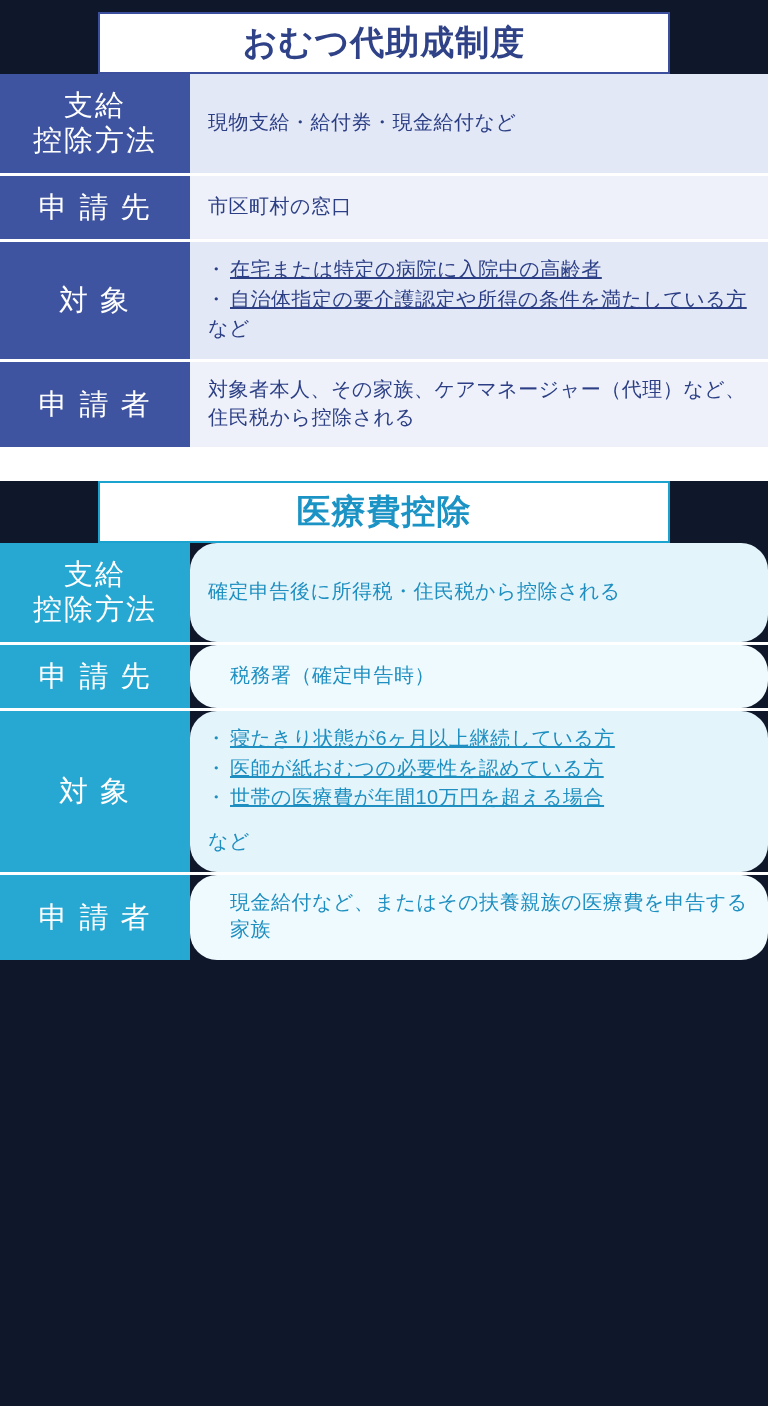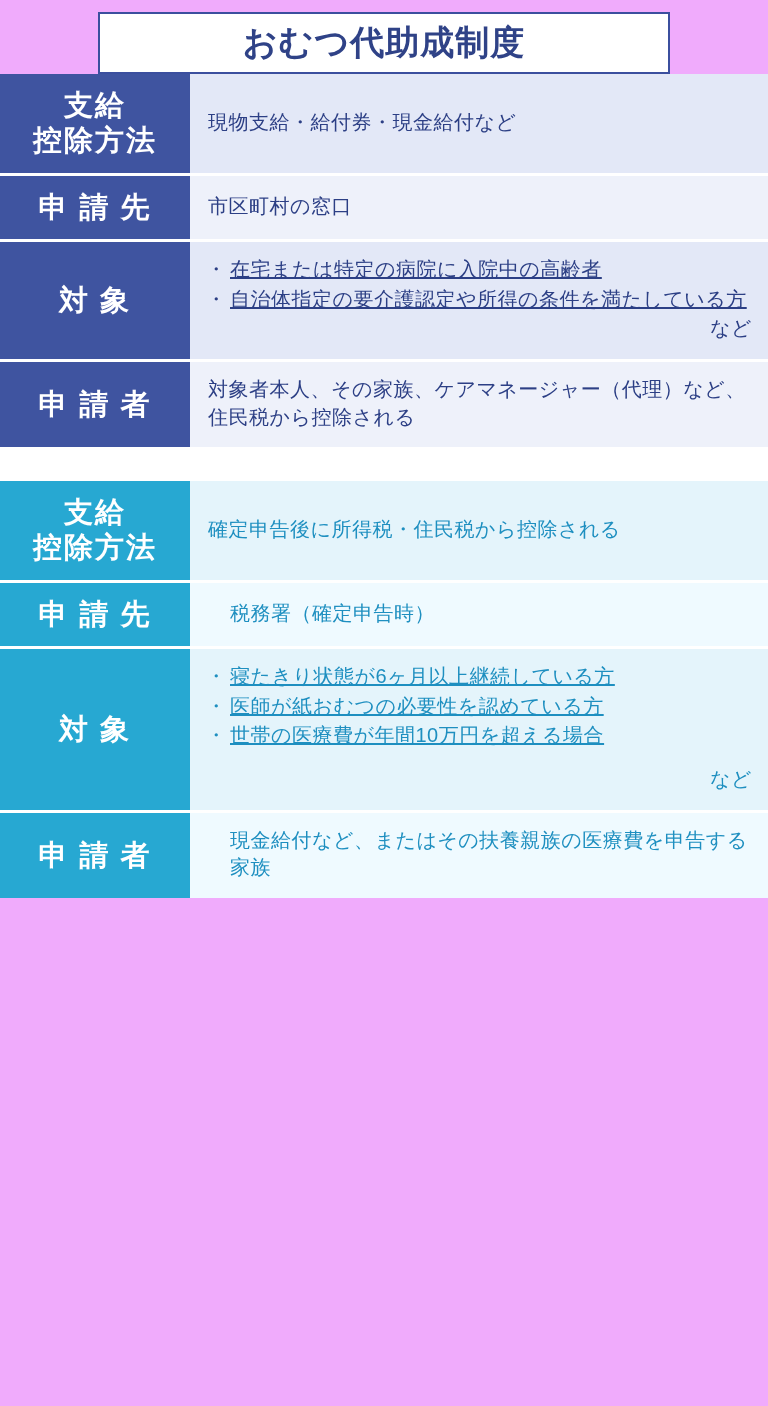--- a/index.html
+++ b/index.html
@@ -8,21 +8,21 @@
     width: 768px;
     height: 1406px;
     background: #ffffff;
     font-family: "Liberation Sans", "DejaVu Sans", sans-serif;
   }
 
   .page {
     width: 768px;
     height: 1406px;
     position: relative;
-    background: #f0abfc;
+    background: #0f172a;
     overflow: hidden;
   }
 
   
   .title-box {
     margin: 0 auto;
     width: 572px;
     height: 62px;
     display: flex;
     align-items: center;
@@ -47,59 +47,59 @@
     border-collapse: collapse;
     table-layout: fixed;
   }
   .table tr { vertical-align: middle; }
 
   .label-cell {
     width: 190px;
     text-align: center;
     color: #ffffff;
     font-size: 29px;
-    font-weight: bold;
+    font-weight: normal;
     padding: 14px 4px;
     line-height: 1.22;
     letter-spacing: 2px;
   }
   .value-cell {
     padding: 14px 16px 16px 18px;
     font-size: 20px;
     line-height: 1.38;
     letter-spacing: 0.5px;
   }
 
   
   .navy .label-cell { background: #3f54a0; }
   .navy .value-cell { background: #e3e8f7; color: #2c3f85; }
   .navy tr.alt .value-cell { background: #eef1fa; margin-top: 28px; }
 
   
   .cyan-tbl .label-cell { background: #27a8d2; }
-  .cyan-tbl .value-cell { background: #e4f4fb; color: #1e8fc0; }
+  .cyan-tbl .value-cell { background: #e4f4fb; color: #1e8fc0; border-radius: 27px; }
   .cyan-tbl tr.alt .value-cell { background: #effaff; padding-left: 40px; }
 
   .gap-2 { height: 3px; background: #ffffff; }
 
   .bullets { list-style: none; }
   .bullets li {
     position: relative;
     padding-left: 22px;
     margin-bottom: 2px;
     text-decoration: underline;
   }
   .bullets li::before {
     content: "・";
     position: absolute;
     left: -2px;
     top: 0;
   }
   .trailing-note {
-    text-align: right;
+    text-align: left;
     margin-top: 2px;
   }
   .trailing-note.spaced { margin-top: 16px; }
 
   .spacer-block { height: 34px; background: #ffffff; }
   .top-spacer { height: 12px; }
 </style>
 </head>
 <body>
 
@@ -149,20 +149,21 @@
         <td class="label-cell">
           <div>申 請 者</div>
         </td>
         <td class="value-cell">対象者本人、その家族、ケアマネージャー（代理）など、住民税から控除される</td>
       </tr>
     </tbody>
   </table>
 
   <div class="spacer-block"></div>
 
+  <div class="title-box cyan">医療費控除</div>
 
   <table class="table cyan-tbl">
     <tbody>
       <tr>
         <td class="label-cell">
           <div>支給</div>
           <div>控除方法</div>
         </td>
         <td class="value-cell">確定申告後に所得税・住民税から控除される</td>
       </tr>

